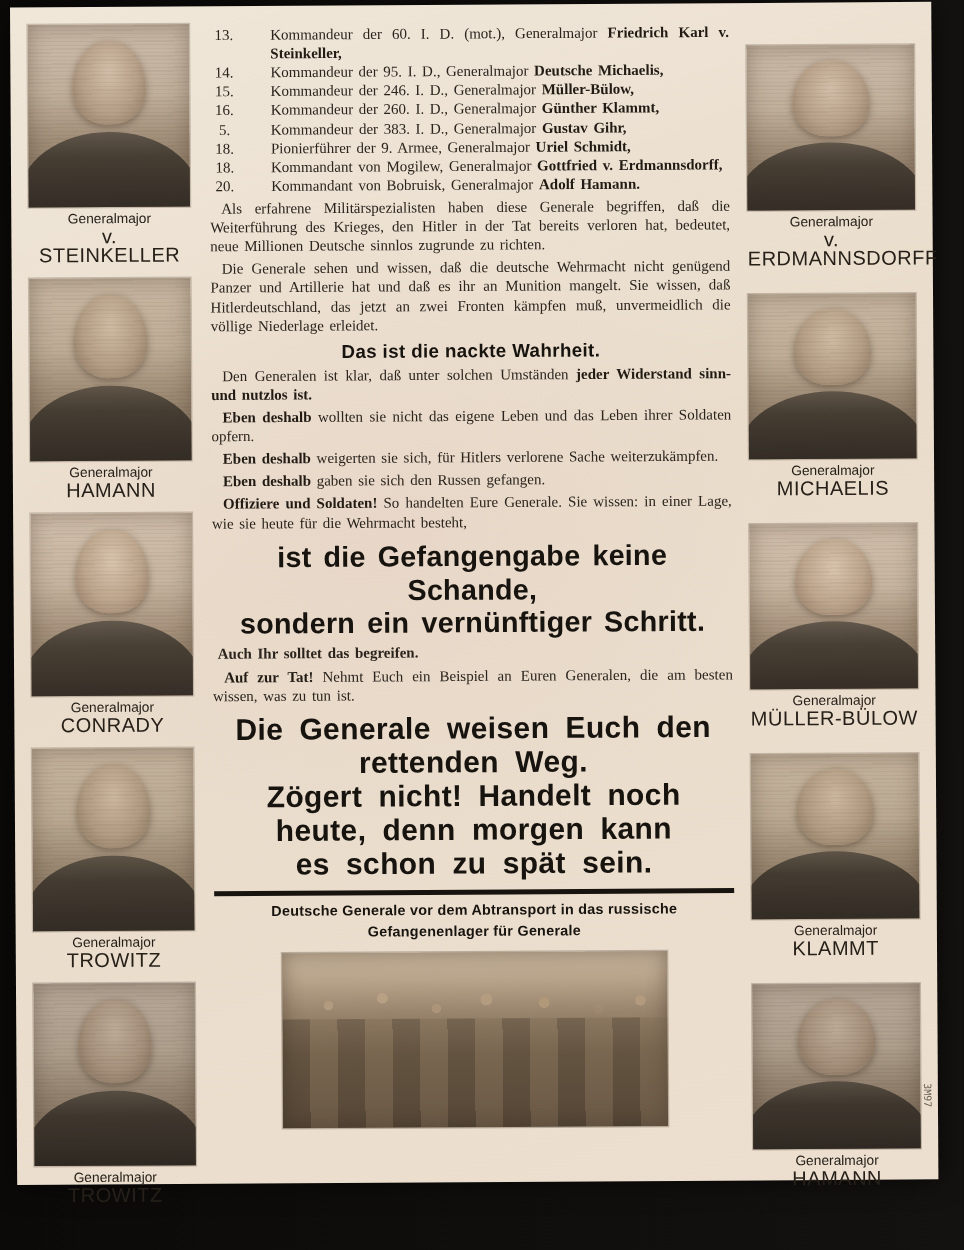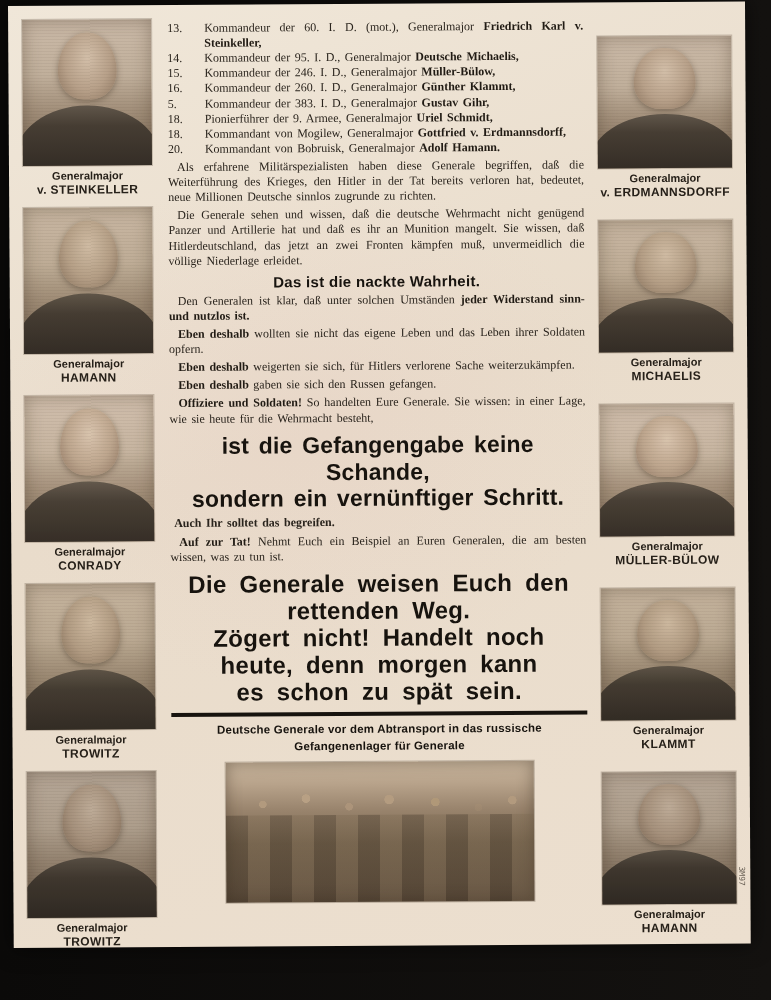--- a/index.html
+++ b/index.html
@@ -34,28 +34,28 @@
   .photo::after{content:"";position:absolute;left:-6%;bottom:-2%;width:112%;height:43%;
     background:linear-gradient(180deg,#60564a 0%,#463d33 32%,#332c25 100%);
     border-radius:50% 50% 0 0 / 85% 85% 0 0;}
   .grain{position:absolute;inset:0;
     background:repeating-linear-gradient(0deg, rgba(40,28,16,.05) 0 1px, rgba(255,255,255,0) 1px 3px);}
   .portrait:nth-child(2) .photo{filter:brightness(.96) sepia(.12);}
   .portrait:nth-child(3) .photo{filter:brightness(1.03);}
   .portrait:nth-child(4) .photo{filter:brightness(.93) sepia(.18);}
   .portrait:nth-child(5) .photo{filter:brightness(.9);}
   .plabel{margin-top:4px;text-align:center;color:#262019;
-    font-family:"Liberation Sans", sans-serif;font-weight:700;}
+    font-family:"Liberation Sans", sans-serif;font-weight:400;}
   .prank{font-size:11px;line-height:13px;}
-  .pname{font-size:12px;line-height:15px;letter-spacing:.4px;}
+  .pname{font-size:16px;line-height:15px;letter-spacing:.4px;}
 
   
   .gen-list{font-size:12px;line-height:1.26;word-spacing:1.5px;}
   .li{display:flex;}
-  .num{flex:none;width:24px;text-align:left;margin-right:13px;}
+  .num{flex:none;width:24px;text-align:center;margin-right:25px;}
   .li-text{flex:1;text-align:justify;}
   .body{margin:3px 0 0;font-size:12px;line-height:1.26;text-align:justify;
         text-indent:9px;word-spacing:1.5px;}
   .body strong, .li-text strong{font-weight:700;color:#211b14;}
   .sans{font-family:"Liberation Sans", sans-serif;font-weight:700;color:#17130e;
         text-align:center;}
   .h1{margin:5px 0 3px;font-size:15px;letter-spacing:.3px;}
   .h2{margin:6px 0 3px;font-size:23px;line-height:1.17;letter-spacing:.2px;word-spacing:3px;}
   .p8{margin:2px 0 0;font-size:12px;line-height:1.3;text-indent:4px;font-weight:700;}
   .display{margin:6px 0 0;font-size:24px;line-height:27px;word-spacing:6px;letter-spacing:.3px;}

